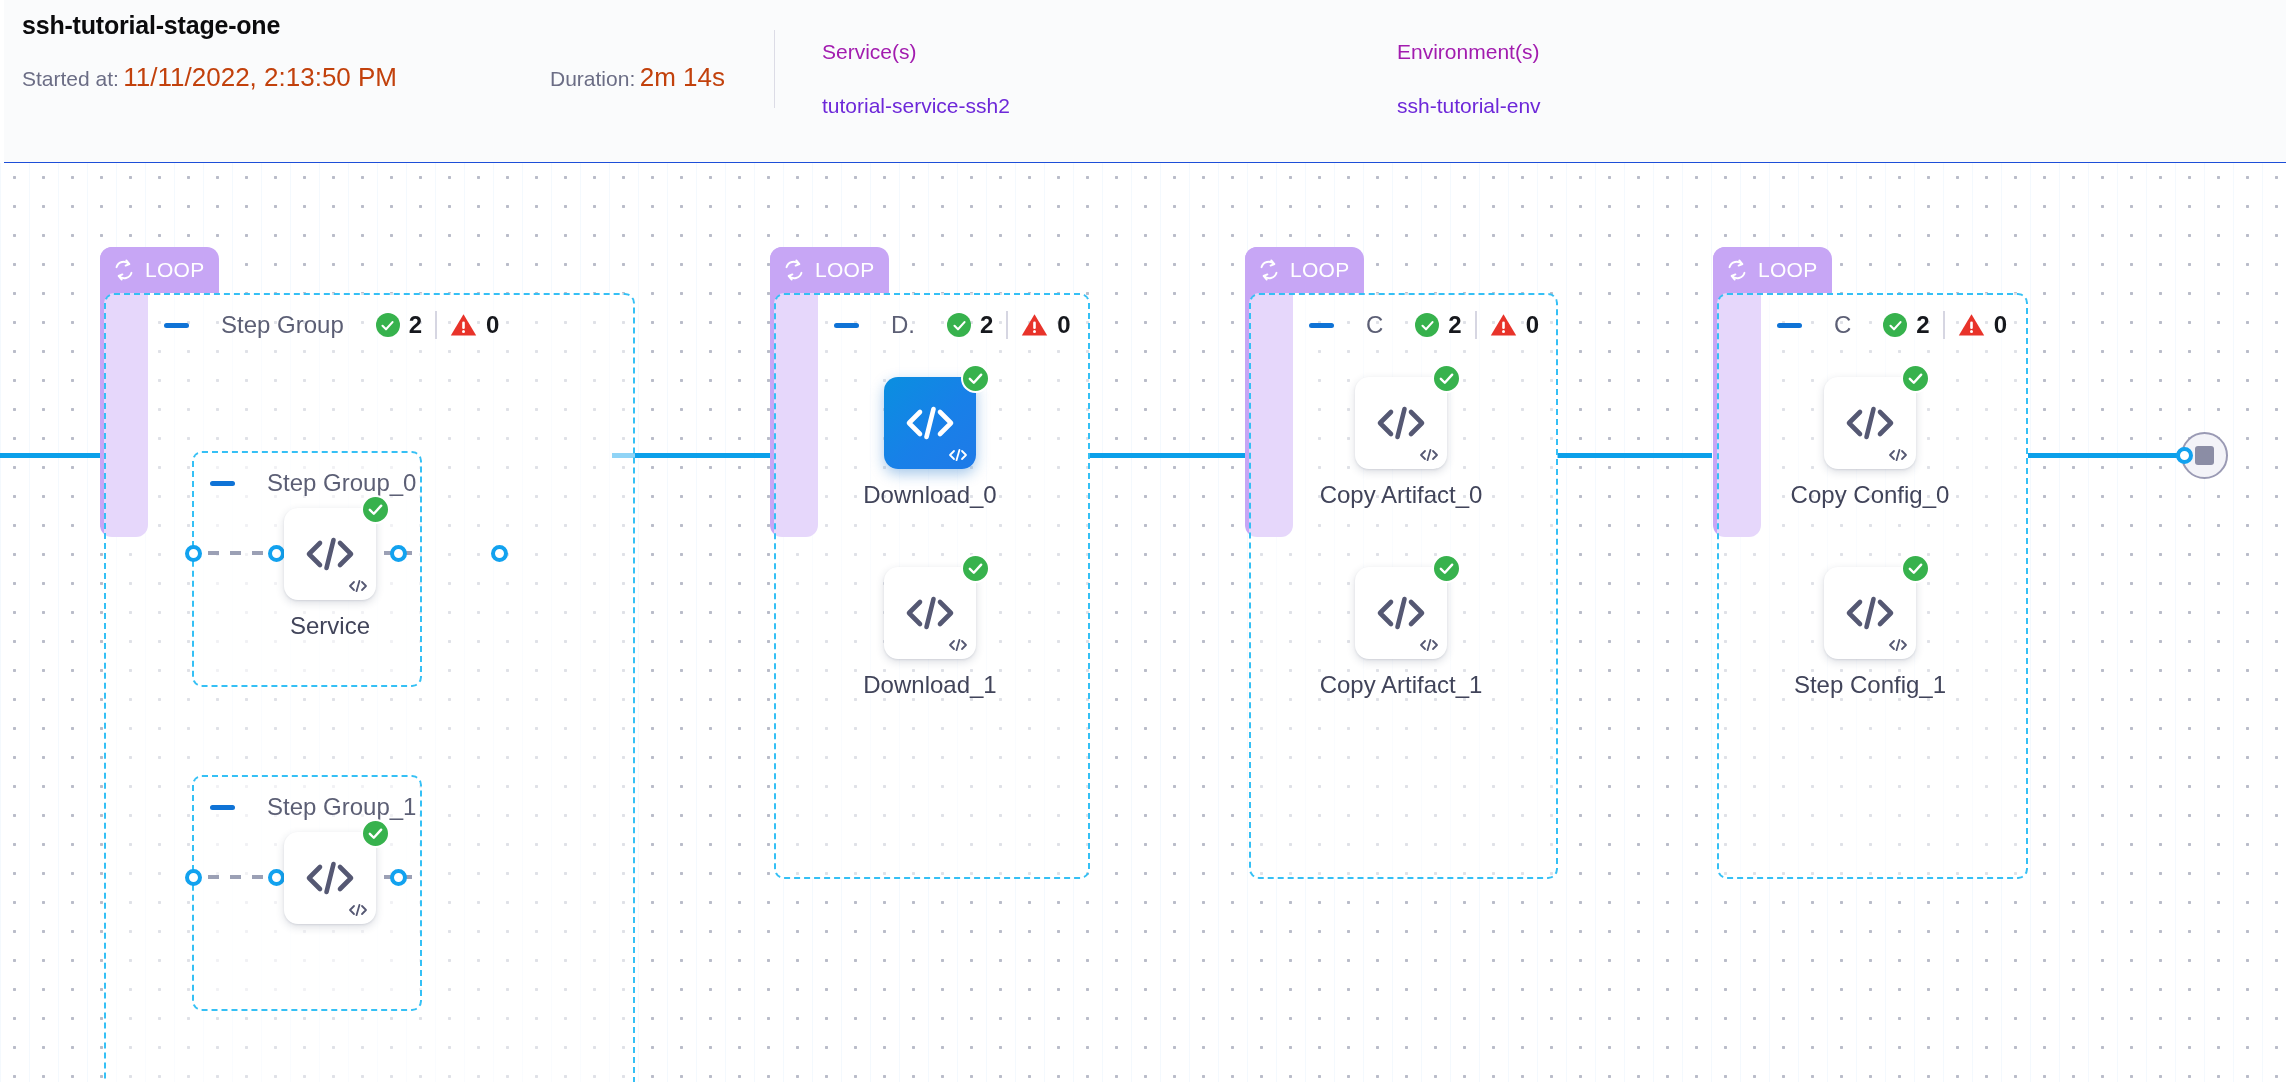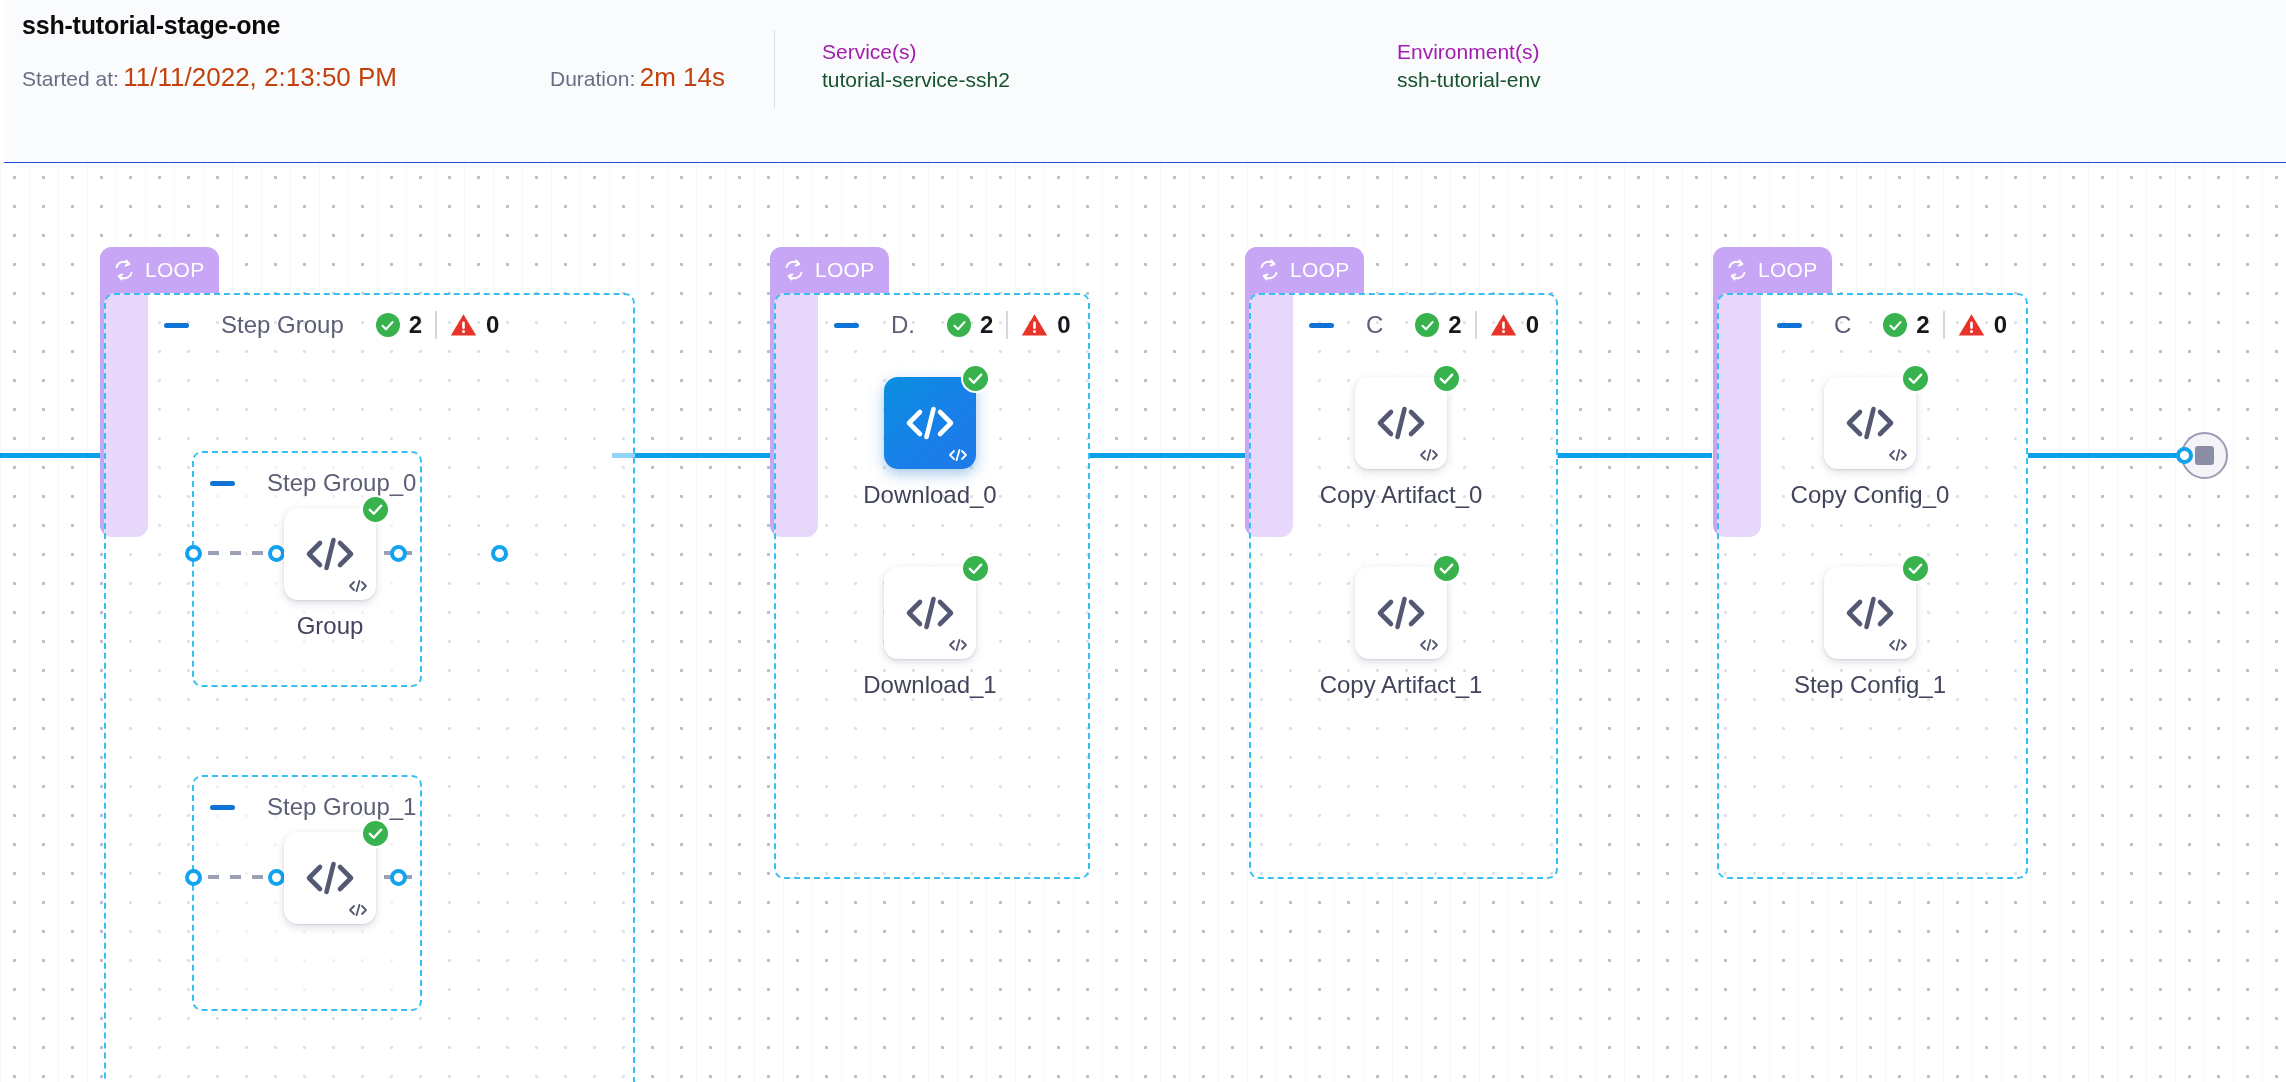--- a/index.html
+++ b/index.html
@@ -28,21 +28,21 @@
   .meta-started { position: absolute; left: 18px; top: 62px; white-space: nowrap; }
   .meta-duration { position: absolute; left: 546px; top: 62px; white-space: nowrap; }
   .header-divider {
     position: absolute; left: 770px; top: 30px;
     width: 1px; height: 78px; background: #dcdce6;
   }
   .hcol { position: absolute; }
   .hcol-services { left: 818px; top: 40px; }
   .hcol-envs { left: 1393px; top: 40px; }
   .hcol-title { font-size: 21px; color: #a21caf; font-weight: normal; }
-  .hcol-value { font-size: 21px; color: #14532d; margin-top: 4px; cursor: pointer; }
+  .hcol-value { font-size: 21px; color: #6d28d9; margin-top: 30px; cursor: pointer; }
 
   
   .canvas {
     position: absolute; left: 0; top: 163px;
     width: 2286px; height: 919px;
     background-color: #ffffff;
     background-image:
       linear-gradient(to right, rgba(60,150,230,0.055) 1px, transparent 1px),
       radial-gradient(circle, #b9bcc9 1.4px, transparent 1.5px);
     background-size: 29px 29px, 29px 29px;
@@ -252,21 +252,21 @@
               <polyline points="6,4 2,8 6,12"></polyline>
                 <polyline points="14,4 18,8 14,12"></polyline>
                 <line x1="11.5" y1="2.8" x2="8.5" y2="13.2"></line>
             </svg>
             <span class="status-dot">
               <svg viewBox="0 0 24 24" fill="none" stroke="#ffffff" stroke-width="3.4" stroke-linecap="round" stroke-linejoin="round">
                   <polyline points="4,12.5 9.6,18 20,6.6"></polyline>
                 </svg>
             </span>
           </div>
-          <div class="node-label">Group</div>
+          <div class="node-label">Service</div>
         </div>
       </div>
 
       <div class="group-box" style="left:86px; top:480px; width:230px; height:236px;">
         <div class="group-head" style="left:16px;">
           <span class="collapse-dash"></span>
           <span class="group-name">Step Group_1</span>
         </div>
         <div class="dash-link" style="left:-8px; top:98px; width:226px;"></div>
         <div class="port" style="left:-9px;  top:92px;"></div>

